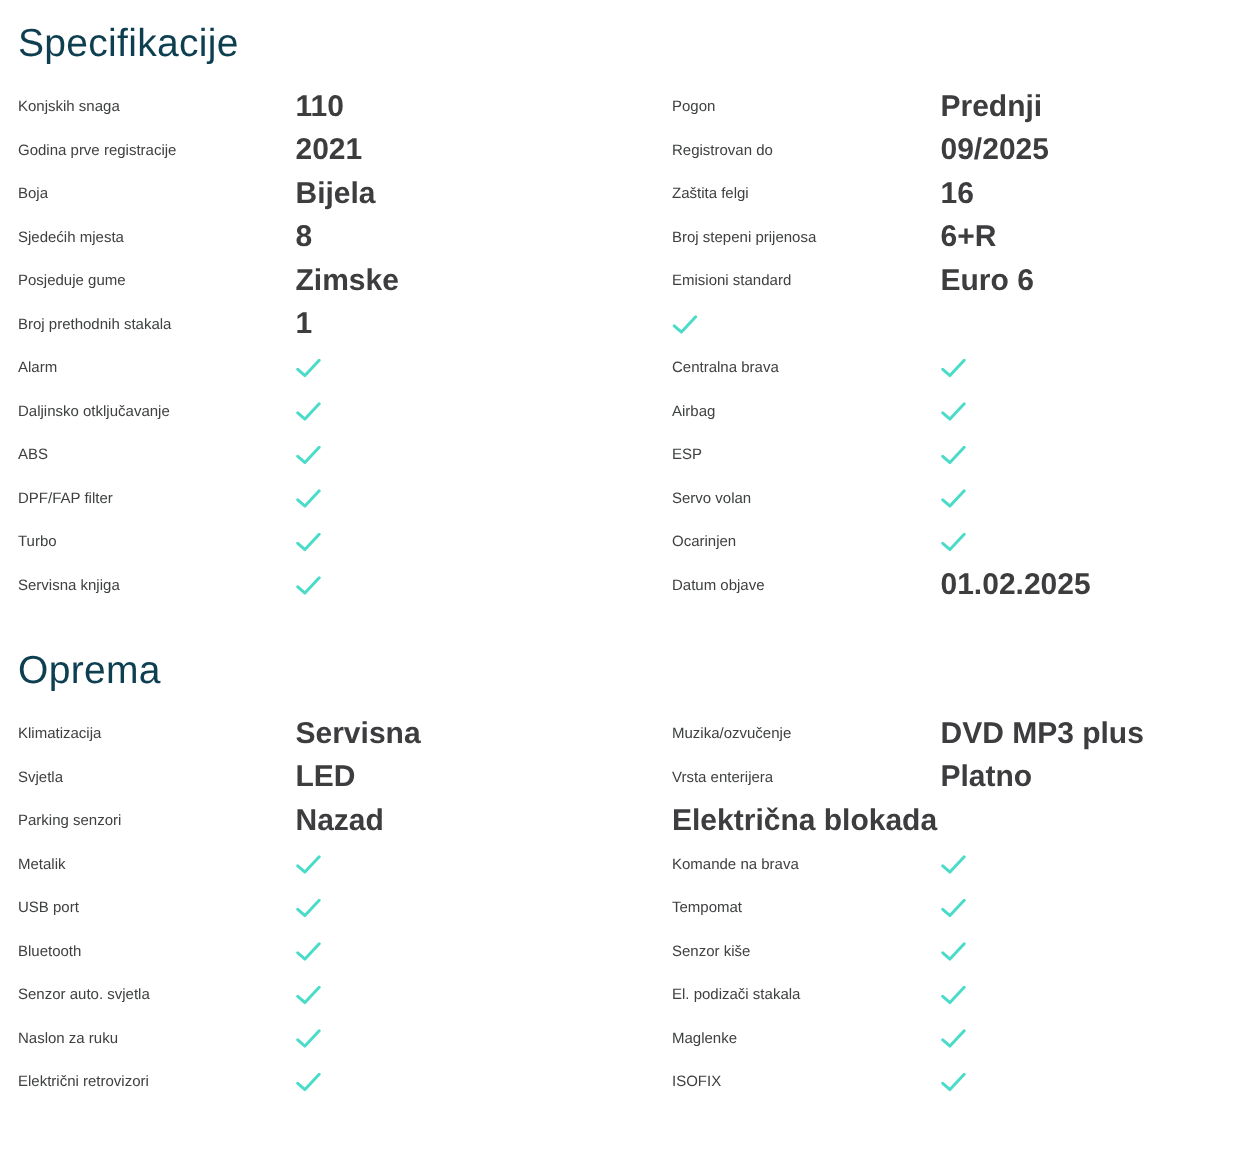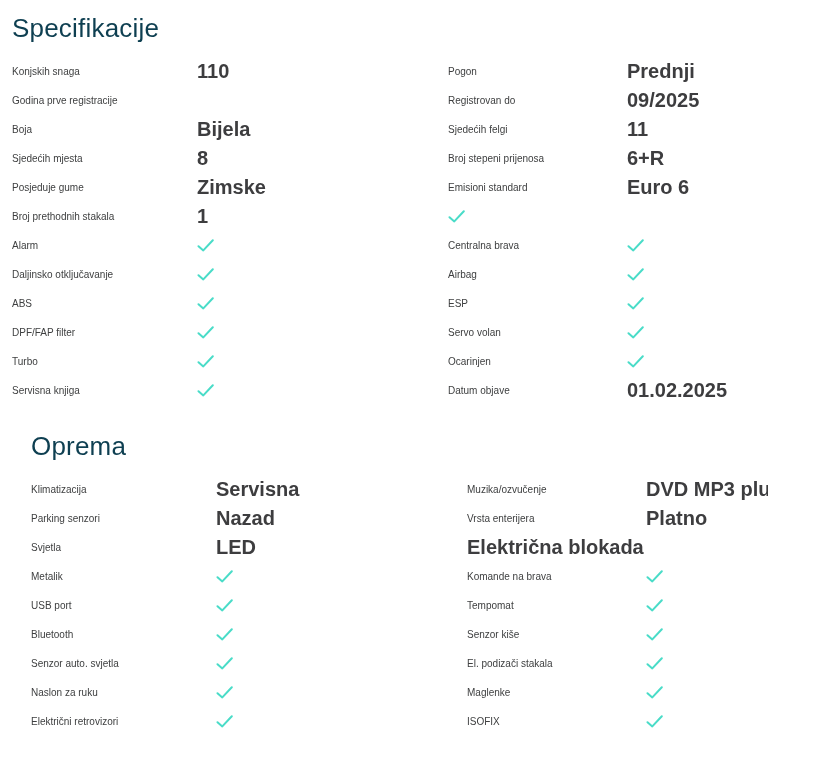--- a/index.html
+++ b/index.html
@@ -9,21 +9,21 @@
     font-family: "Liberation Sans", "DejaVu Sans", sans-serif;
   }
   .page {
     width: 768px;
     height: 766px;
     box-sizing: border-box;
     padding: 14px 0 0 12px;
     background: #ffffff;
     overflow: hidden;
   }
-  .section + .section { margin-top: 27px; margin-left: 19px; }
+  .section + .section { margin-top: 27px; }
   .section-title {
     font-size: 26px;
     line-height: 28px;
     font-weight: 500;
     letter-spacing: 0.2px;
     color: #0e3f51;
     margin: 0 0 15px 0;
   }
   .grid {
     display: grid;
@@ -64,20 +64,21 @@
   <div class="section">
     <h2 class="section-title">Specifikacije</h2>
     <div class="grid">
       <div class="col col-left">
           <div class="row">
             <span class="label">Konjskih snaga</span>
             <span class="value">110</span>
           </div>
           <div class="row">
             <span class="label">Godina prve registracije</span>
+            <span class="value">2021</span>
           </div>
           <div class="row">
             <span class="label">Boja</span>
             <span class="value">Bijela</span>
           </div>
           <div class="row">
             <span class="label">Sjedećih mjesta</span>
             <span class="value">8</span>
           </div>
           <div class="row">
@@ -140,22 +141,22 @@
       <div class="col col-right">
           <div class="row">
             <span class="label">Pogon</span>
             <span class="value">Prednji</span>
           </div>
           <div class="row">
             <span class="label">Registrovan do</span>
             <span class="value">09/2025</span>
           </div>
           <div class="row">
-            <span class="label">Sjedećih felgi</span>
-            <span class="value">11</span>
+            <span class="label">Zaštita felgi</span>
+            <span class="value">16</span>
           </div>
           <div class="row">
             <span class="label">Broj stepeni prijenosa</span>
             <span class="value">6+R</span>
           </div>
           <div class="row">
             <span class="label">Emisioni standard</span>
             <span class="value">Euro 6</span>
           </div>
           <div class="row">
@@ -215,26 +216,26 @@
 
   <div class="section">
     <h2 class="section-title">Oprema</h2>
     <div class="grid">
       <div class="col col-left">
           <div class="row">
             <span class="label">Klimatizacija</span>
             <span class="value">Servisna</span>
           </div>
           <div class="row">
+            <span class="label">Svjetla</span>
+            <span class="value">LED</span>
+          </div>
+          <div class="row">
             <span class="label">Parking senzori</span>
             <span class="value">Nazad</span>
-          </div>
-          <div class="row">
-            <span class="label">Svjetla</span>
-            <span class="value">LED</span>
           </div>
           <div class="row">
             <span class="label">Metalik</span>
             <span class="check">
               <svg width="17" height="13" viewBox="0 0 17 13" xmlns="http://www.w3.org/2000/svg">
                 <path d="M1.5 7.2 L6.3 11.4 L15.8 1.2" fill="none" stroke="#4adcc8" stroke-width="2" stroke-linecap="round" stroke-linejoin="round"></path>
               </svg>
             </span>
           </div>
           <div class="row">

